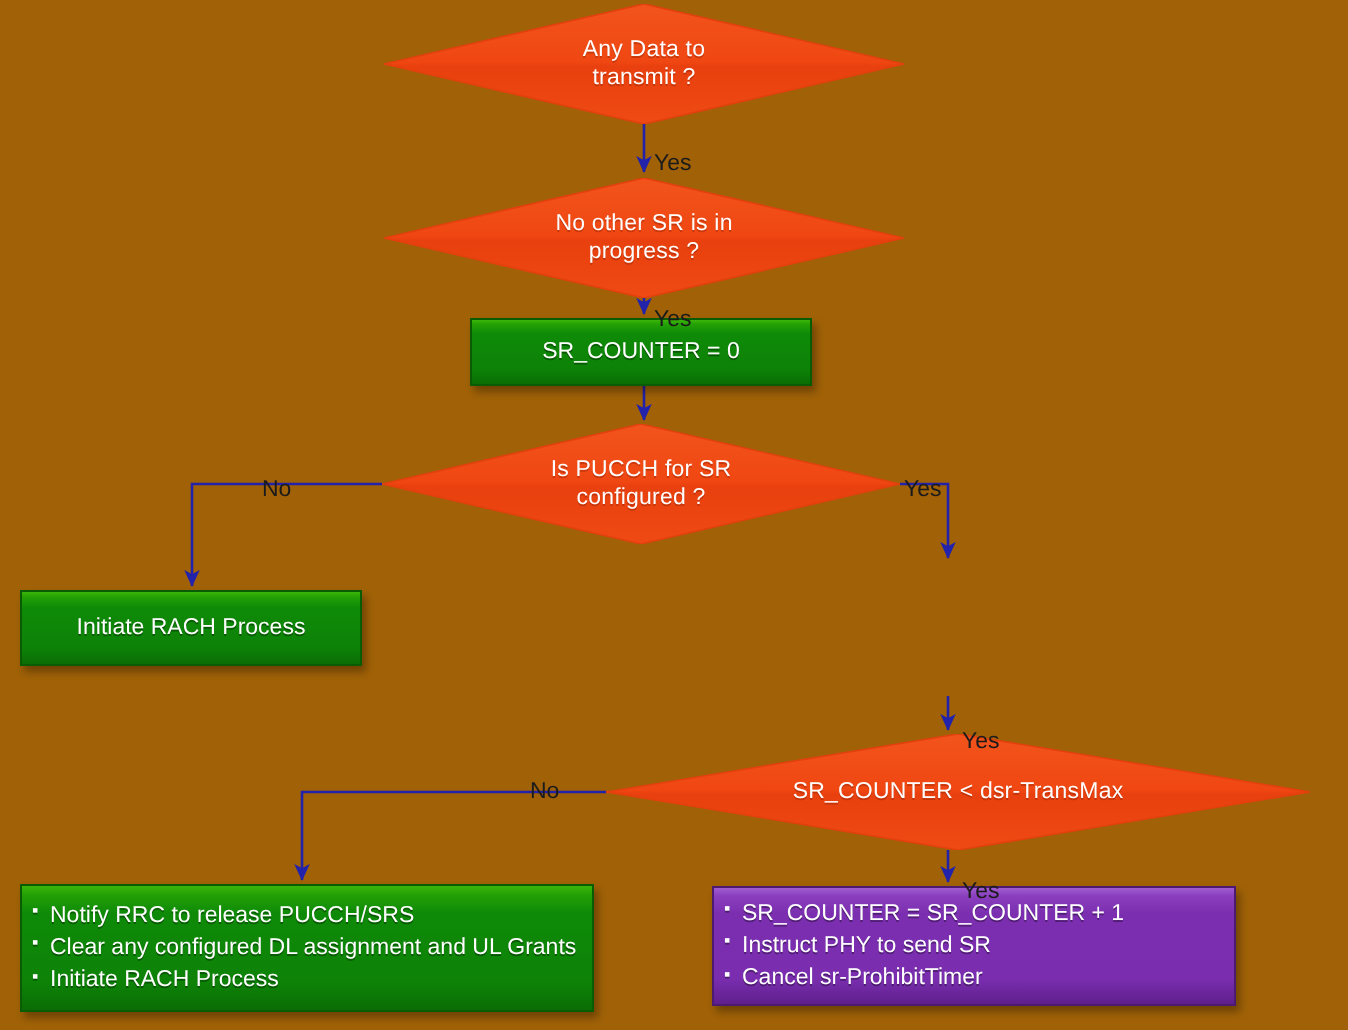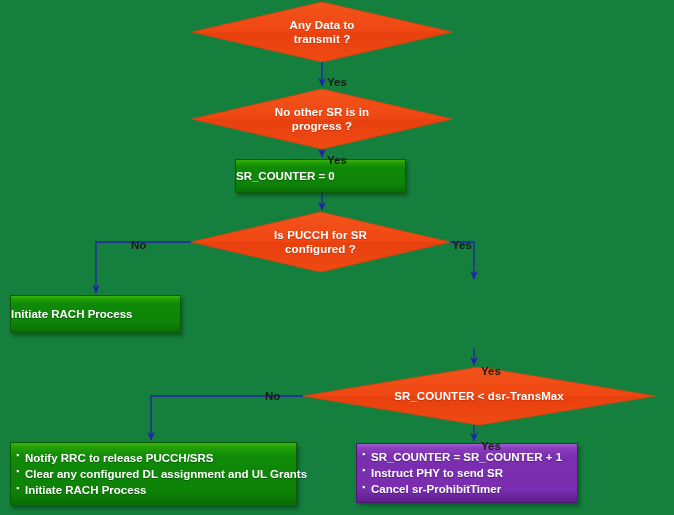--- a/index.html
+++ b/index.html
@@ -10,22 +10,21 @@
   body {
     width: 674px;
     height: 515px;
     font-family: "Liberation Sans", sans-serif;
     overflow: hidden;
   }
   #canvas {
     position: relative;
     width: 674px;
     height: 515px;
-    background: #15803d;
-    font-weight: bold;
+    background: #a16207;
   }
   #edges {
     position: absolute;
     left: 0; top: 0;
     width: 674px;
     height: 515px;
     pointer-events: none;
   }
 
   
@@ -71,21 +70,21 @@
     border-color: #4d1a72;
   }
   .box .blabel {
     color: #ffffff;
     font-size: 11.5px;
     width: 100%;
     line-height: 1.45;
     text-shadow: 0 1px 0 rgba(0,0,0,0.35);
   }
   .box.centered .blabel {
-    text-align: left;
+    text-align: center;
   }
   .box ul {
     margin: 0;
     padding: 0 0 0 14px;
     list-style: none;
   }
   .box li {
     color: #ffffff;
     font-size: 11.5px;
     line-height: 1.42;
@@ -195,21 +194,21 @@
   </div>
 
   <div class="box green" style="left:10px; top:442px; width:287px; height:64px;">
     <ul>
       <li>Notify RRC to release PUCCH/SRS</li>
       <li>Clear any configured DL assignment and UL Grants</li>
       <li>Initiate RACH Process</li>
     </ul>
   </div>
 
-  <div class="box purple" style="left:356px; top:443px; width:222px; height:60px;">
+  <div class="box purple" style="left:356px; top:443px; width:262px; height:60px;">
     <ul>
       <li>SR_COUNTER = SR_COUNTER + 1</li>
       <li>Instruct PHY to send SR</li>
       <li>Cancel sr-ProhibitTimer</li>
     </ul>
   </div>
 
   <div class="edge-label" style="left:327px; top:61px;">Yes</div>
   <div class="edge-label" style="left:327px; top:139px;">Yes</div>
   <div class="edge-label" style="left:131px; top:224px;">No</div>

